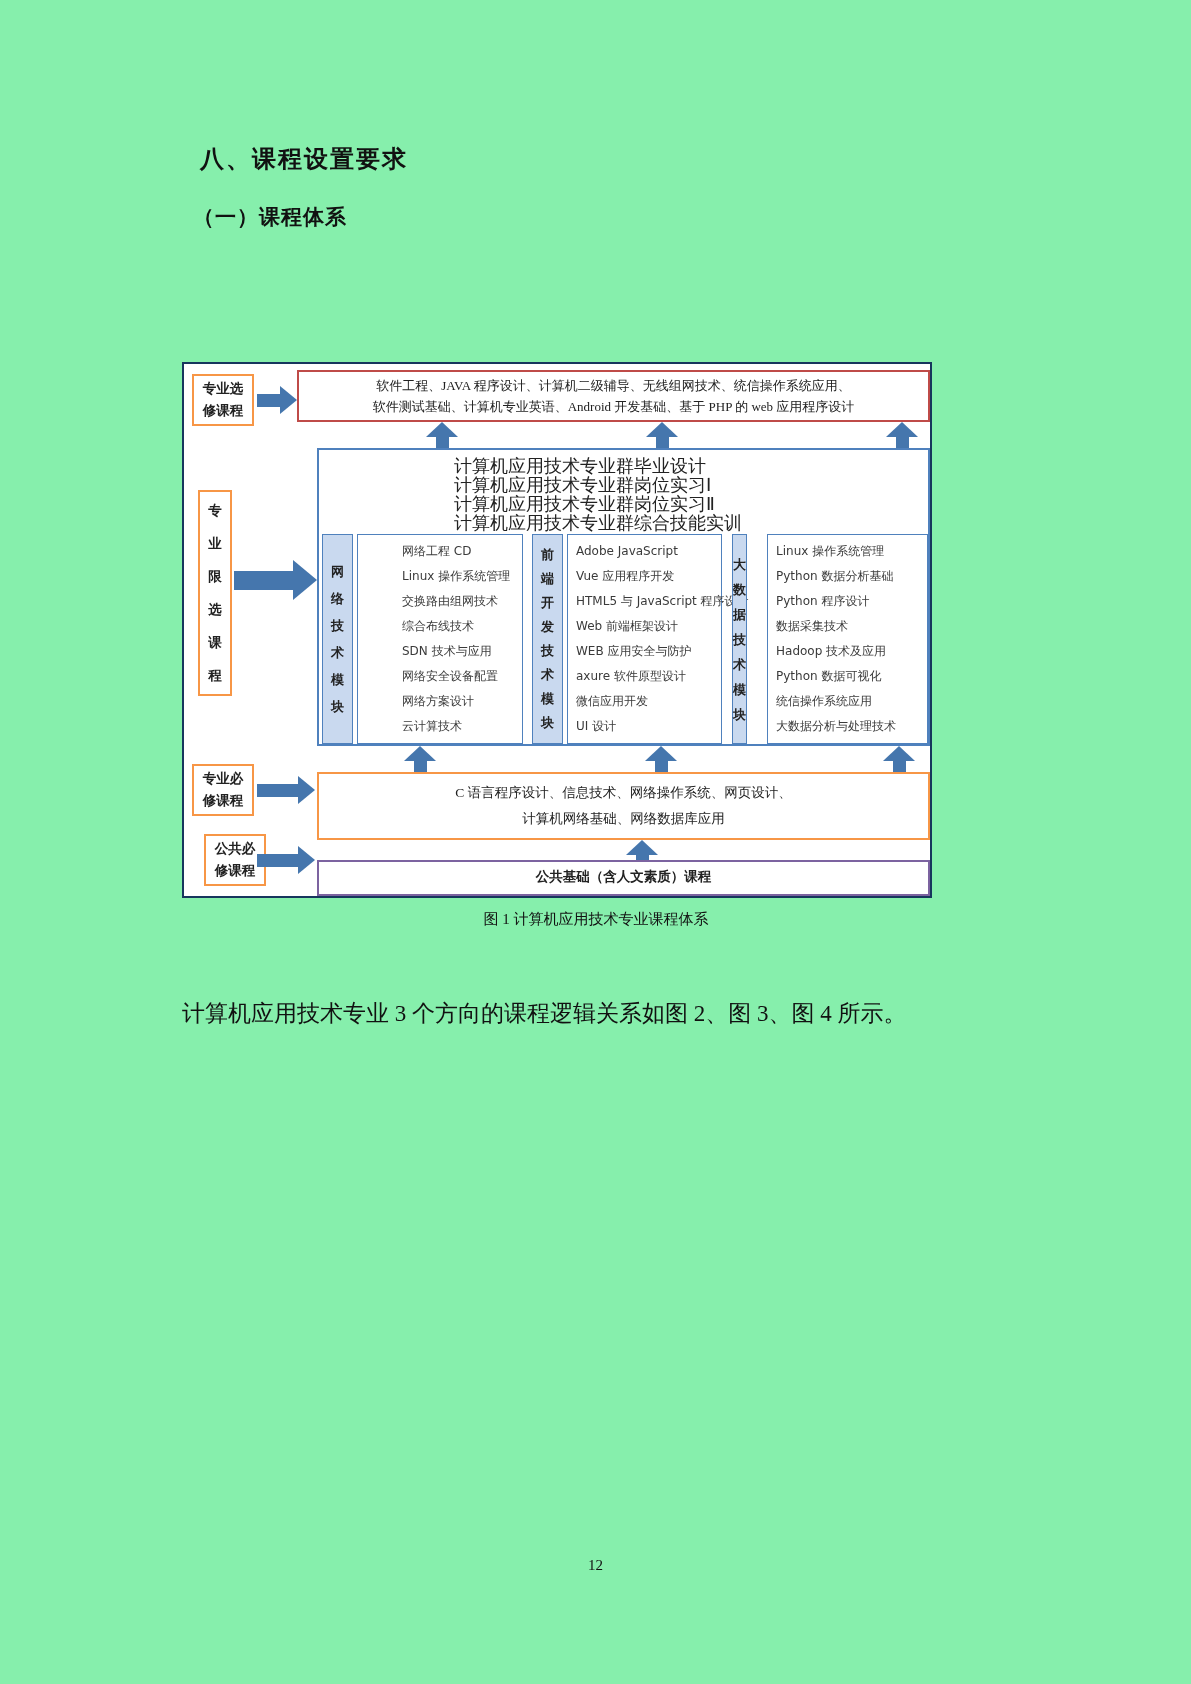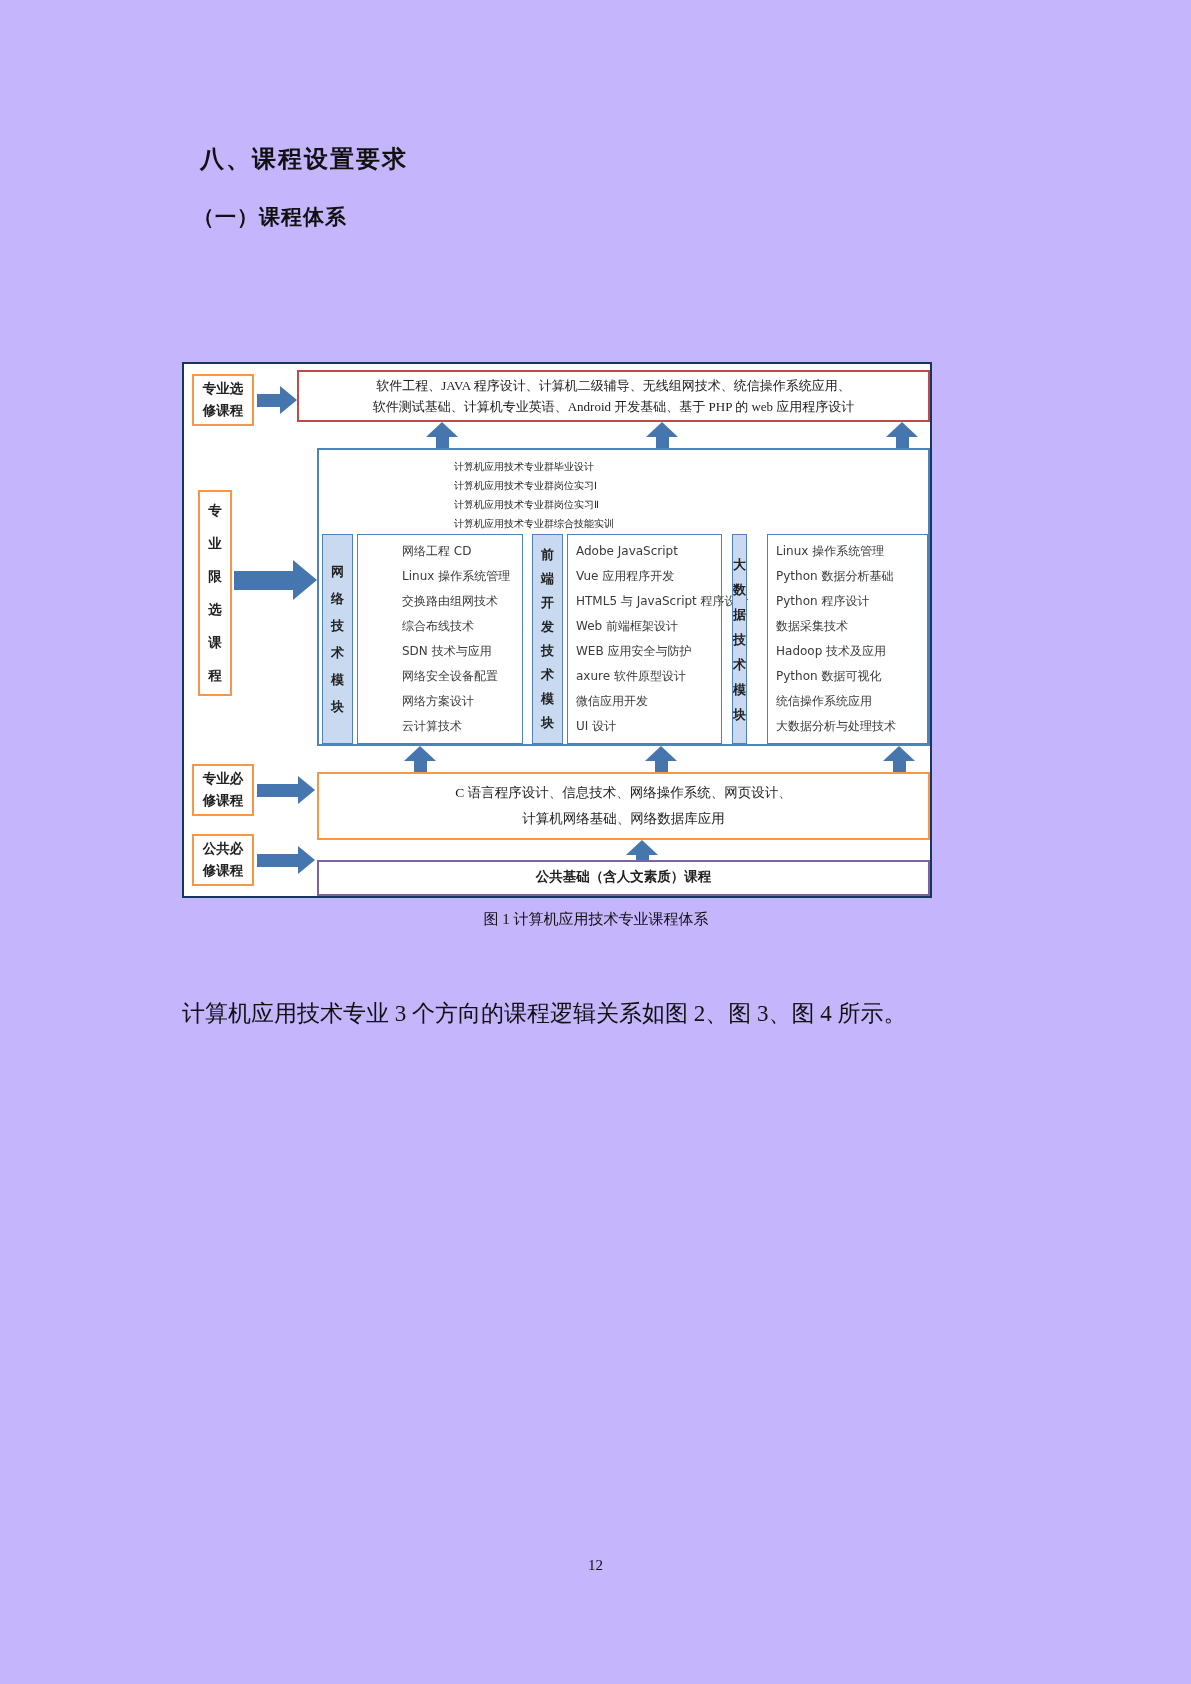--- a/index.html
+++ b/index.html
@@ -1,19 +1,19 @@
 <!DOCTYPE html>
 <html><head>
 <meta charset="utf-8">
 <style>
   * { margin:0; padding:0; box-sizing:border-box; }
   html,body { background:#ffffff; }
   .page {
     position:relative; width:1191px; height:1684px; margin:0 auto;
-    background:#c4b5fd; font-family:"Liberation Serif", serif; color:#1a1a1a;
+    background:#86efac; font-family:"Liberation Serif", serif; color:#1a1a1a;
     overflow:hidden;
   }
   
   .h1 {
     position:absolute; left:200px; top:143px;
     font-family:"Liberation Sans", sans-serif; font-weight:bold;
     font-size:24px; letter-spacing:2px; color:#111;
   }
   .h2 {
     position:absolute; left:193px; top:203px;
@@ -39,21 +39,21 @@
   }
   .vtext { margin:0 auto; width:15px; word-break:break-all; text-align:center; font-weight:bold; color:#222; }
   .lbox-v { border:2.5px solid #f79646; display:flex; align-items:center; justify-content:center; }
   .lbox-v .vtext { line-height:33px; font-size:13.5px; }
 
   .redbox {
     border:2.5px solid #bf4b48; text-align:center; font-size:13px;
     line-height:21px; padding-top:3px; color:#222;
   }
   .bluebox { border:2px solid #4f81bd; }
-  .platform-lines { position:absolute; left:135px; top:7px; font-size:10px; line-height:19px; color:#222; }
+  .platform-lines { position:absolute; left:135px; top:7px; font-size:18px; line-height:19px; color:#222; }
   .strip {
     position:absolute; border:1.5px solid #4f81bd; background:#c9d9ef;
     display:flex; align-items:center; justify-content:center;
   }
   .strip .vtext { font-size:13px; }
   .m1 .vtext { line-height:27px; }
   .m2 .vtext { line-height:24px; }
   .m3 .vtext { line-height:25px; }
   .courses {
     position:absolute; border:1.5px solid #4f81bd; background:#fff;
@@ -94,21 +94,21 @@
       <div>专业选</div>
       <div>修课程</div>
     </div>
     <div class="box lbox-v" style="left:14px; top:126px; width:34px; height:206px;">
       <div class="vtext">专业限选课程</div>
     </div>
     <div class="box lbox" style="left:8px; top:400px; width:62px; height:52px;">
       <div>专业必</div>
       <div>修课程</div>
     </div>
-    <div class="box lbox" style="left:8px; top:470px; width:62px; height:52px;">
+    <div class="box lbox" style="left:20px; top:470px; width:62px; height:52px;">
       <div>公共必</div>
       <div>修课程</div>
     </div>
 
     <div class="arrow-r" style="left:73px; top:22px; width:40px; height:28px;">
         <i class="shaft"></i>
         <i class="head"></i>
       </div>
     <div class="arrow-r big" style="left:50px; top:196px; width:83px; height:40px;">
         <i class="shaft"></i>

